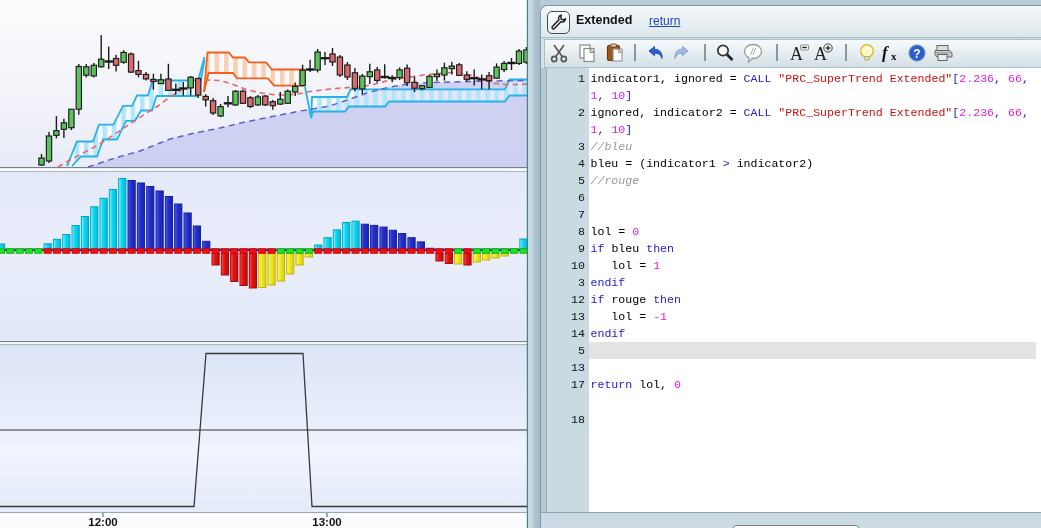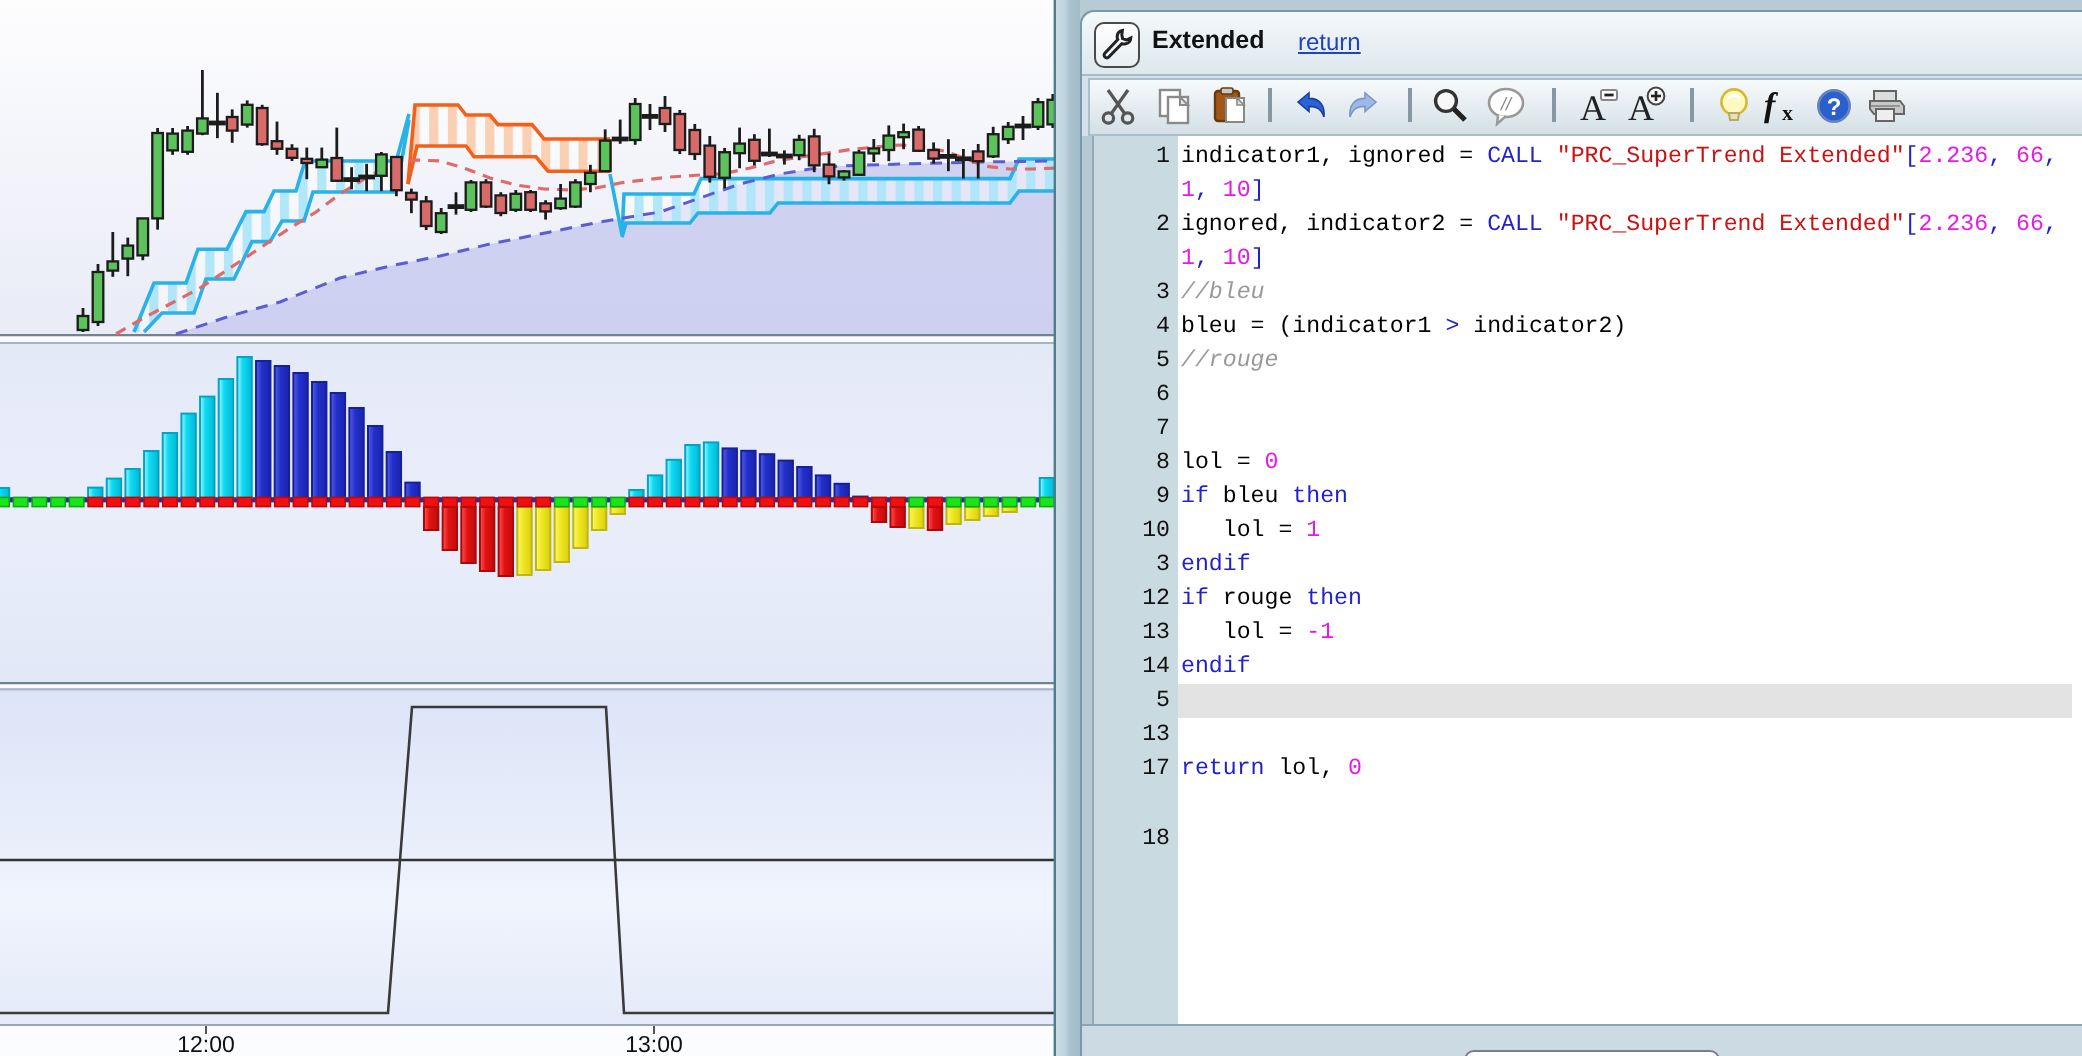--- a/index.html
+++ b/index.html
@@ -1,15 +1,15 @@
 <!DOCTYPE html>
 <html><head><meta charset="utf-8">
 <style>
 html,body{margin:0;padding:0;width:1041px;height:528px;overflow:hidden;background:#b7cbd7;font-family:"Liberation Sans",sans-serif;}
-#chart{position:absolute;left:0;top:0;width:532px;height:528px;}
+#chart{position:absolute;left:0;top:0;width:532px;height:528px;font-weight:bold;}
 #split{position:absolute;left:528px;top:0;width:12px;height:528px;background:linear-gradient(90deg,#c9dbe3 0%,#c3d6df 35%,#a9c0cd 60%,#a4bcca 100%);}
 #panel{position:absolute;left:540px;top:5px;width:501px;height:523px;background:#d6e2e9;border:1px solid #7a99a8;border-right:none;border-bottom:none;border-top-left-radius:7px;}
 #header{position:absolute;left:0;top:0;width:100%;height:31px;background:linear-gradient(#f4f8fa,#dde8ed);border-top-left-radius:7px;border-bottom:1px solid #a8bcc6;}
 #wrench{position:absolute;left:6px;top:5px;width:21px;height:21px;background:linear-gradient(#ffffff,#e8eef1);border:1.4px solid #4a4a4a;border-radius:5px;}
 #vtitle{position:absolute;left:35px;top:7px;font-size:12.5px;font-weight:bold;color:#111;}
 #ajout{position:absolute;left:108px;top:8px;font-size:12px;color:#2244bb;text-decoration:underline;}
 #toolbar{position:absolute;left:3px;top:33px;width:497px;height:27px;background:linear-gradient(#f7fafb,#e7eef2 45%,#d3e0e6);border:1px solid #aabfc9;border-right:none;}
 #codewrap{position:absolute;left:0;top:61.5px;width:501px;height:444.5px;background:#ffffff;}
 #gutstrip{position:absolute;left:0;top:61.5px;width:5px;height:444.5px;background:#b5c9d3;border-right:1px solid #93abb7;}
 #gutter{position:absolute;left:6px;top:61.5px;width:43px;height:444.5px;background:#cadae1;border-right:1.4px solid #7f98a4;font-family:"Liberation Mono",monospace;font-size:11.6px;color:#111;}

